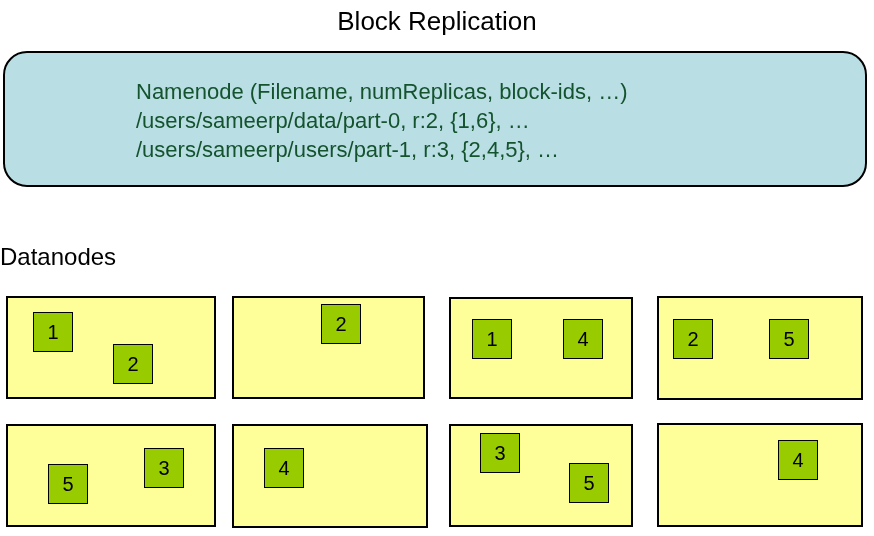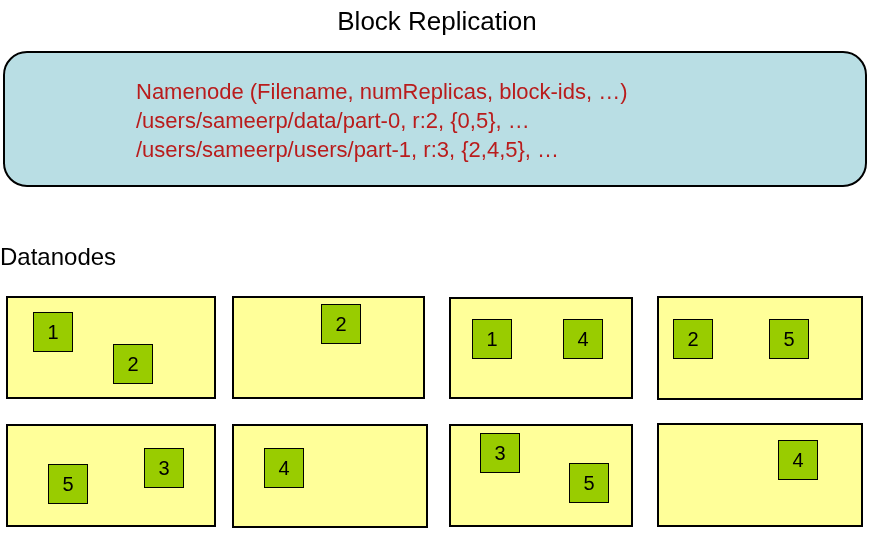--- a/index.html
+++ b/index.html
@@ -35,21 +35,21 @@
     border: 2px solid var(--border-color, #000000);
     border-radius: 24px;
     box-sizing: border-box;
   }
   .namenode-text {
     position: absolute;
     left: 131px;
     top: 24px;
     font-size: 22px;
     line-height: 29px;
-    color: #b91c1c;
+    color: #14532d;
     white-space: nowrap;
   }
   .datanodes-label {
     position: absolute;
     top: 243px;
     left: 0;
     width: 100%;
     font-size: 24px;
     color: #000000;
   }
@@ -76,21 +76,21 @@
 </head>
 <body>
 
 <div id="canvas">
 
   <div class="page-title">Block Replication</div>
 
   <div class="namenode-box">
     <div class="namenode-text">
       <div>Namenode (Filename, numReplicas, block-ids, …)</div>
-      <div>/users/sameerp/data/part-0, r:2, {0,5}, …</div>
+      <div>/users/sameerp/data/part-0, r:2, {1,6}, …</div>
       <div>/users/sameerp/users/part-1, r:3, {2,4,5}, …</div>
     </div>
   </div>
 
   <div class="datanodes-label">Datanodes</div>
 
   <div>
       <div class="datanode" style="left: 6px; top: 296px; width: 210px; height: 103px;"></div>
       <div class="block" style="left: 33px; top: 312px; width: 40px; height: 40px;">1</div>
       <div class="block" style="left: 113px; top: 344px; width: 40px; height: 40px;">2</div>

